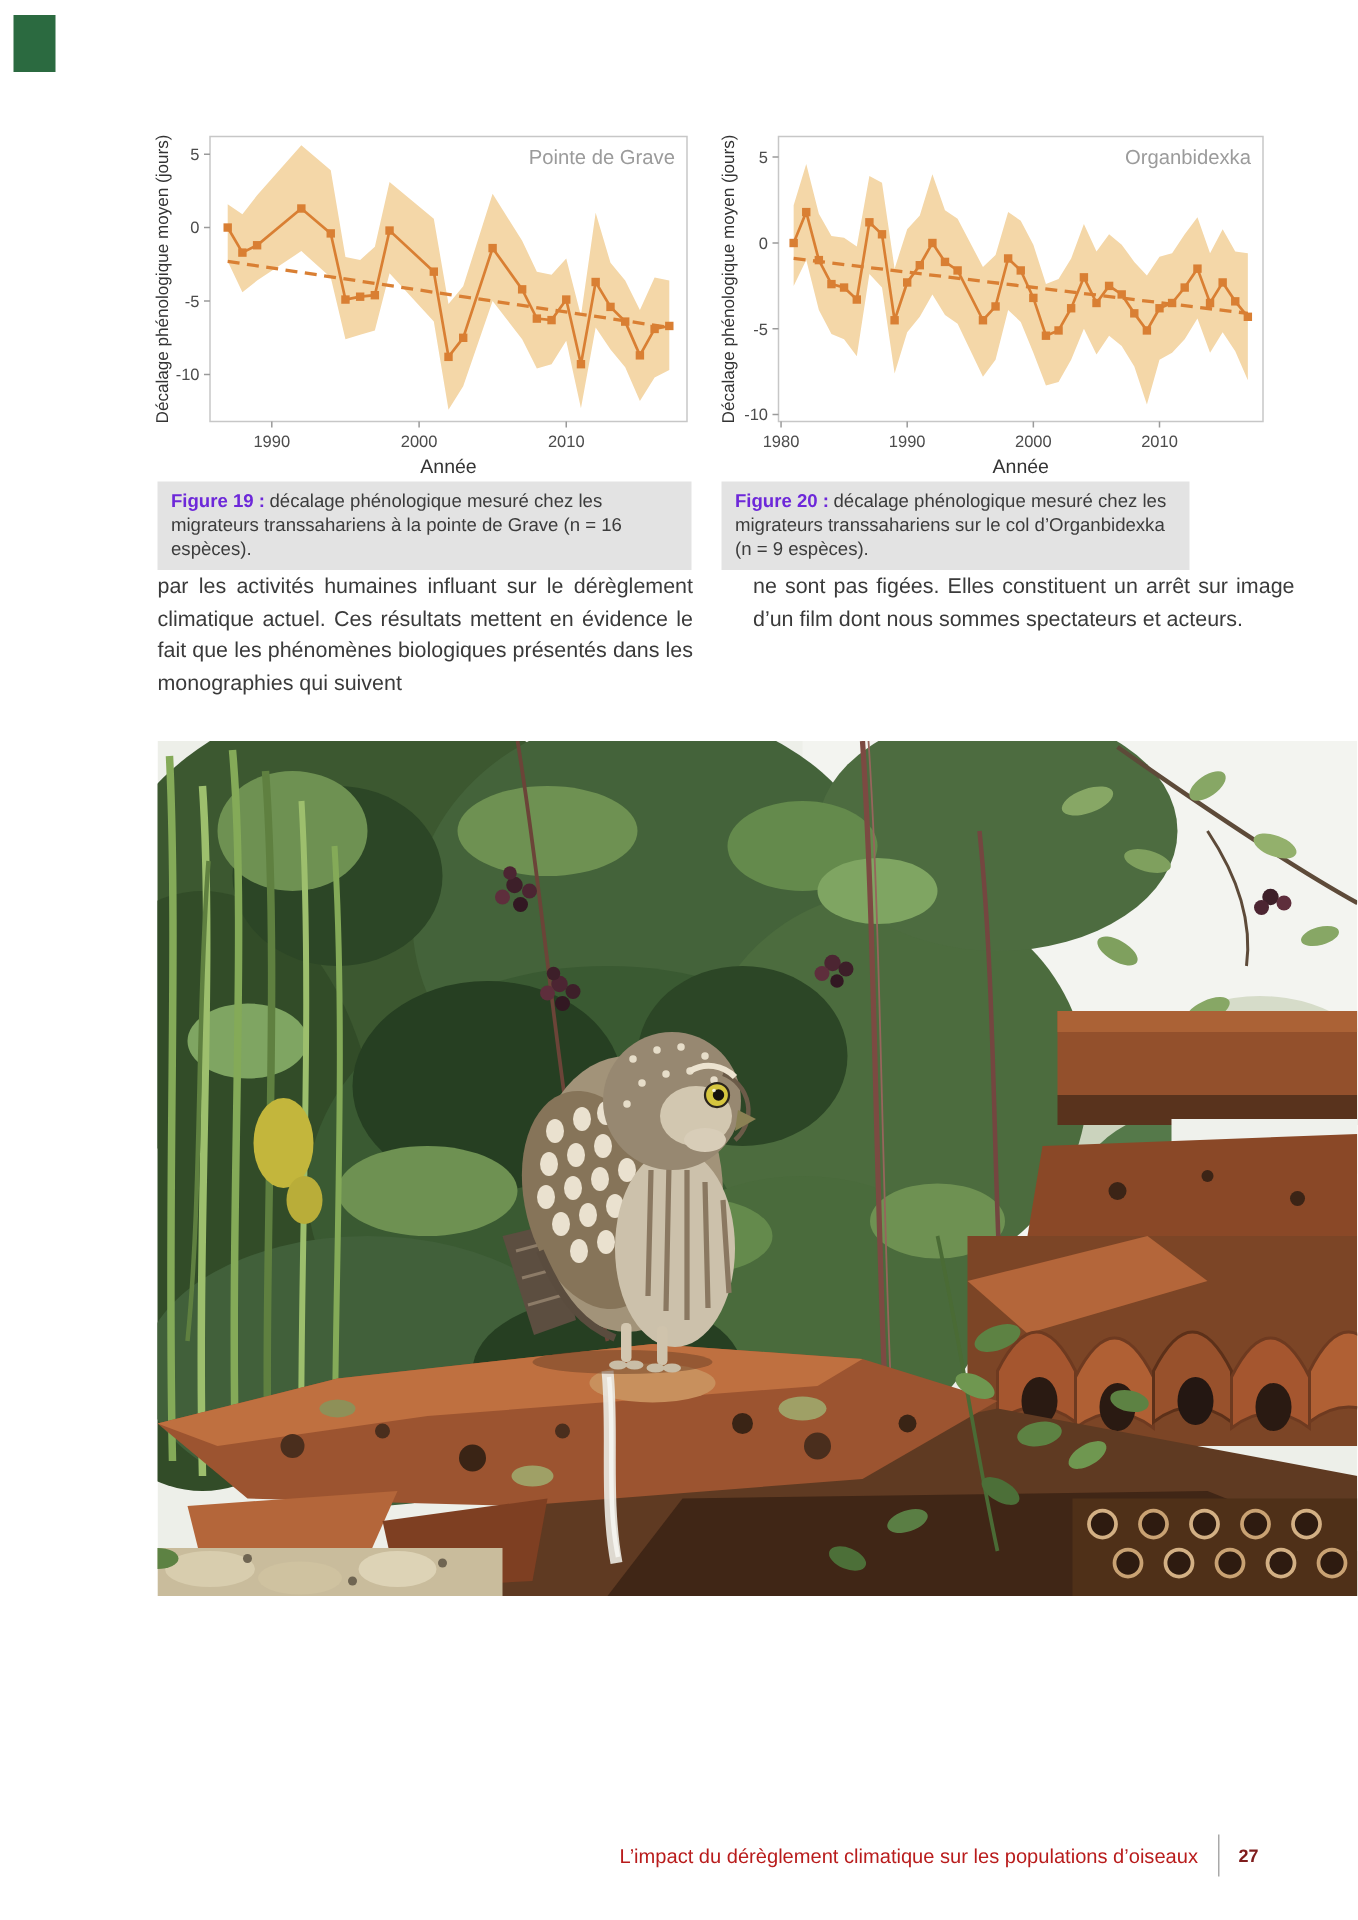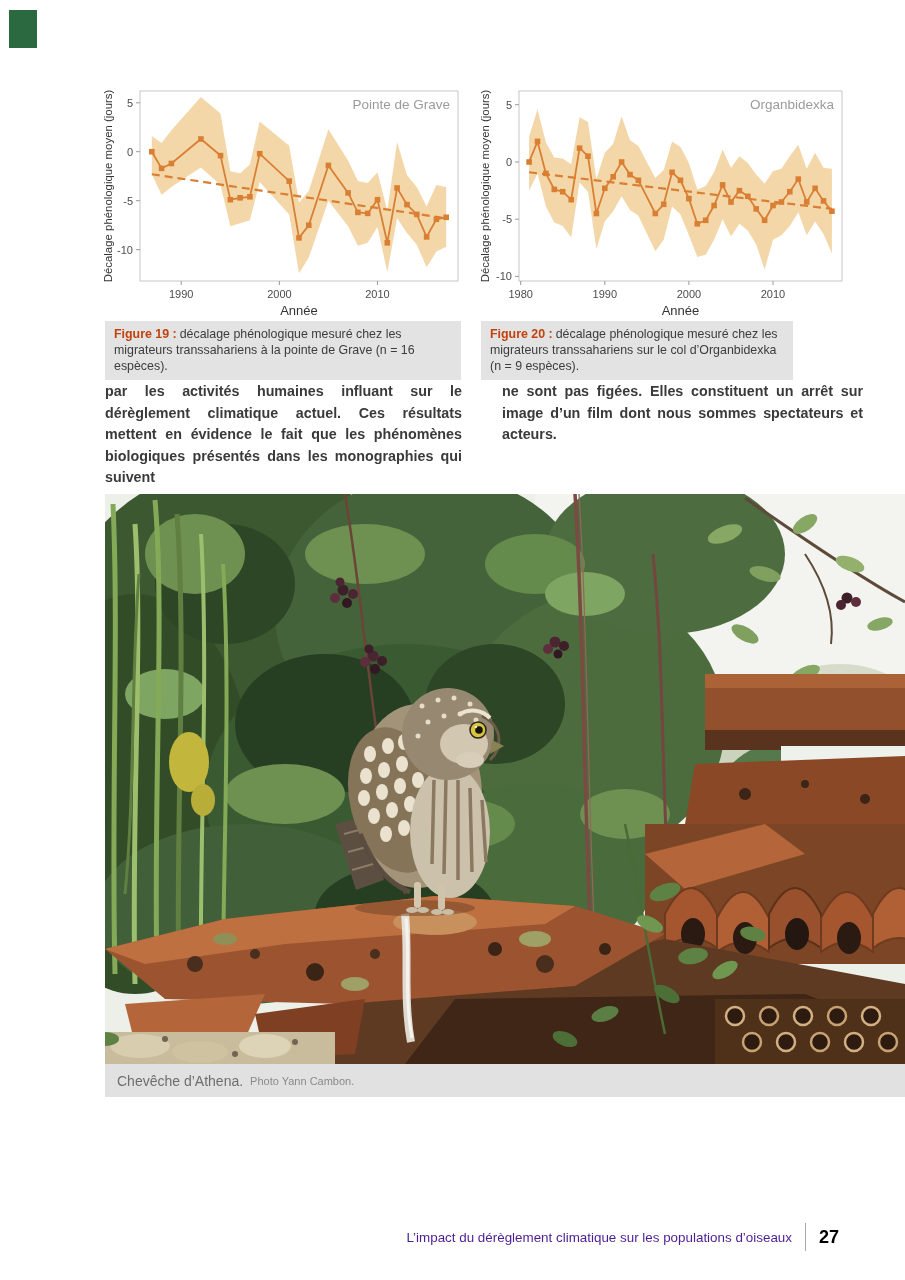--- a/index.html
+++ b/index.html
@@ -10,42 +10,42 @@
   .corner-mark{position:absolute;left:9px;top:10px;width:28px;height:38px;}
   .chart-svg{position:absolute;top:83px;display:block;}
   #chart0{left:100px;}
   #chart1{left:477px;}
   .fig-caption{
     position:absolute;top:321px;background:#e3e3e3;box-sizing:border-box;
     font-size:12.4px;line-height:16px;color:#3c3c3c;padding:5px 9px 6px 9px;margin:0;
   }
   #cap0{left:105px;width:356px;}
   #cap1{left:481px;width:312px;}
-  .cap-label{font-weight:bold;color:#c2410c;margin-right:3px;}
+  .cap-label{font-weight:bold;color:#6d28d9;margin-right:3px;}
   .body-col{
     position:absolute;top:381px;margin:0;font-size:14.3px;line-height:21.6px;
-    color:#3a3a3a;text-align:justify;font-weight:bold;
+    color:#3a3a3a;text-align:justify;
   }
   #col-left{left:105px;width:357px;}
   #col-right{left:502px;width:361px;}
   .photo-figure{position:absolute;left:105px;top:494px;width:800px;margin:0;}
   .photo-svg{display:block;width:800px;height:570px;}
   .photo-caption{
     height:33px;background:#e1e1e1;display:flex;align-items:baseline;
     padding:0 0 0 12px;gap:7px;box-sizing:border-box;align-items:center;
   }
   .photo-caption-main{font-size:14px;color:#6e6e6e;}
   .photo-caption-credit{font-size:11px;color:#8a8a8a;}
   .page-footer{
     position:absolute;right:66px;top:1221px;height:32px;
     display:flex;align-items:center;gap:13px;
   }
-  .footer-title{font-size:13.4px;color:#4c1d95;padding-left:17px;}
+  .footer-title{font-size:13.4px;color:#b91c1c;padding-left:17px;}
   .footer-rule{width:1px;height:28px;background:#a9a9a9;}
-  .footer-page{font-size:18px;font-weight:bold;color:#000000;}
+  .footer-page{font-size:12px;font-weight:bold;color:#7f1d1d;}
 </style>
 </head>
 <body>
 
 <div class="page">
 
   <div class="corner-mark" style="background: rgb(43, 106, 64);"></div>
 
   <svg id="chart0" class="chart-svg" viewBox="0 0 362 238" width="362" height="238">
       <polygon points="51.8,53.1 61.6,59.9 71.4,47.2 100.9,13.9 120.5,30.5 130.3,88.3 140.1,90.3 149.9,81.5 159.7,38.4 189.2,62.8 199.0,119.6 208.8,107.9 228.4,46.2 248.1,77.5 257.9,98.1 267.7,100.1 277.5,89.3 287.3,127.5 297.1,58.9 307.0,92.2 316.8,104.0 326.6,123.6 336.4,102.0 346.2,104.0 346.2,163.7 336.4,168.6 326.6,184.3 316.8,161.8 307.0,150.0 297.1,135.3 287.3,189.2 277.5,144.1 267.7,159.8 257.9,162.7 248.1,143.2 228.4,117.7 208.8,174.5 199.0,190.2 189.2,131.4 159.7,99.1 149.9,137.3 140.1,140.2 130.3,143.2 120.5,102.0 100.9,84.4 71.4,104.0 61.6,111.8 51.8,91.2" fill="#f4d7a8"></polygon>
@@ -429,24 +429,20 @@
         <ellipse cx="545" cy="430" rx="14" ry="7" fill="#6f9750" transform="rotate(25 545 430)"></ellipse>
         <ellipse cx="588" cy="462" rx="15" ry="8" fill="#5d8243" transform="rotate(-10 588 462)"></ellipse>
         <ellipse cx="562" cy="500" rx="14" ry="7" fill="#4c6f38" transform="rotate(30 562 500)"></ellipse>
         <ellipse cx="620" cy="476" rx="14" ry="7" fill="#6f9750" transform="rotate(-30 620 476)"></ellipse>
         <ellipse cx="648" cy="440" rx="13" ry="7" fill="#5d8243" transform="rotate(12 648 440)"></ellipse>
         <ellipse cx="690," :="" cy="545" rx="14" ry="7" fill="#5d8243"></ellipse>
         <ellipse cx="500" cy="520" rx="14" ry="7" fill="#5a7e44" transform="rotate(-18 500 520)"></ellipse>
         <ellipse cx="460" cy="545" rx="13" ry="7" fill="#4c6f38" transform="rotate(22 460 545)"></ellipse>
       </g>
     </svg>
-    <figcaption class="photo-caption">
-      <span class="photo-caption-main">Chevêche d’Athena.</span>
-      <span class="photo-caption-credit">Photo Yann Cambon.</span>
-    </figcaption>
   </figure>
 
   <footer class="page-footer">
     <span class="footer-title">L’impact du dérèglement climatique sur les populations d’oiseaux</span>
     <span class="footer-rule"></span>
     <span class="footer-page">27</span>
   </footer>
 
 </div>
 

